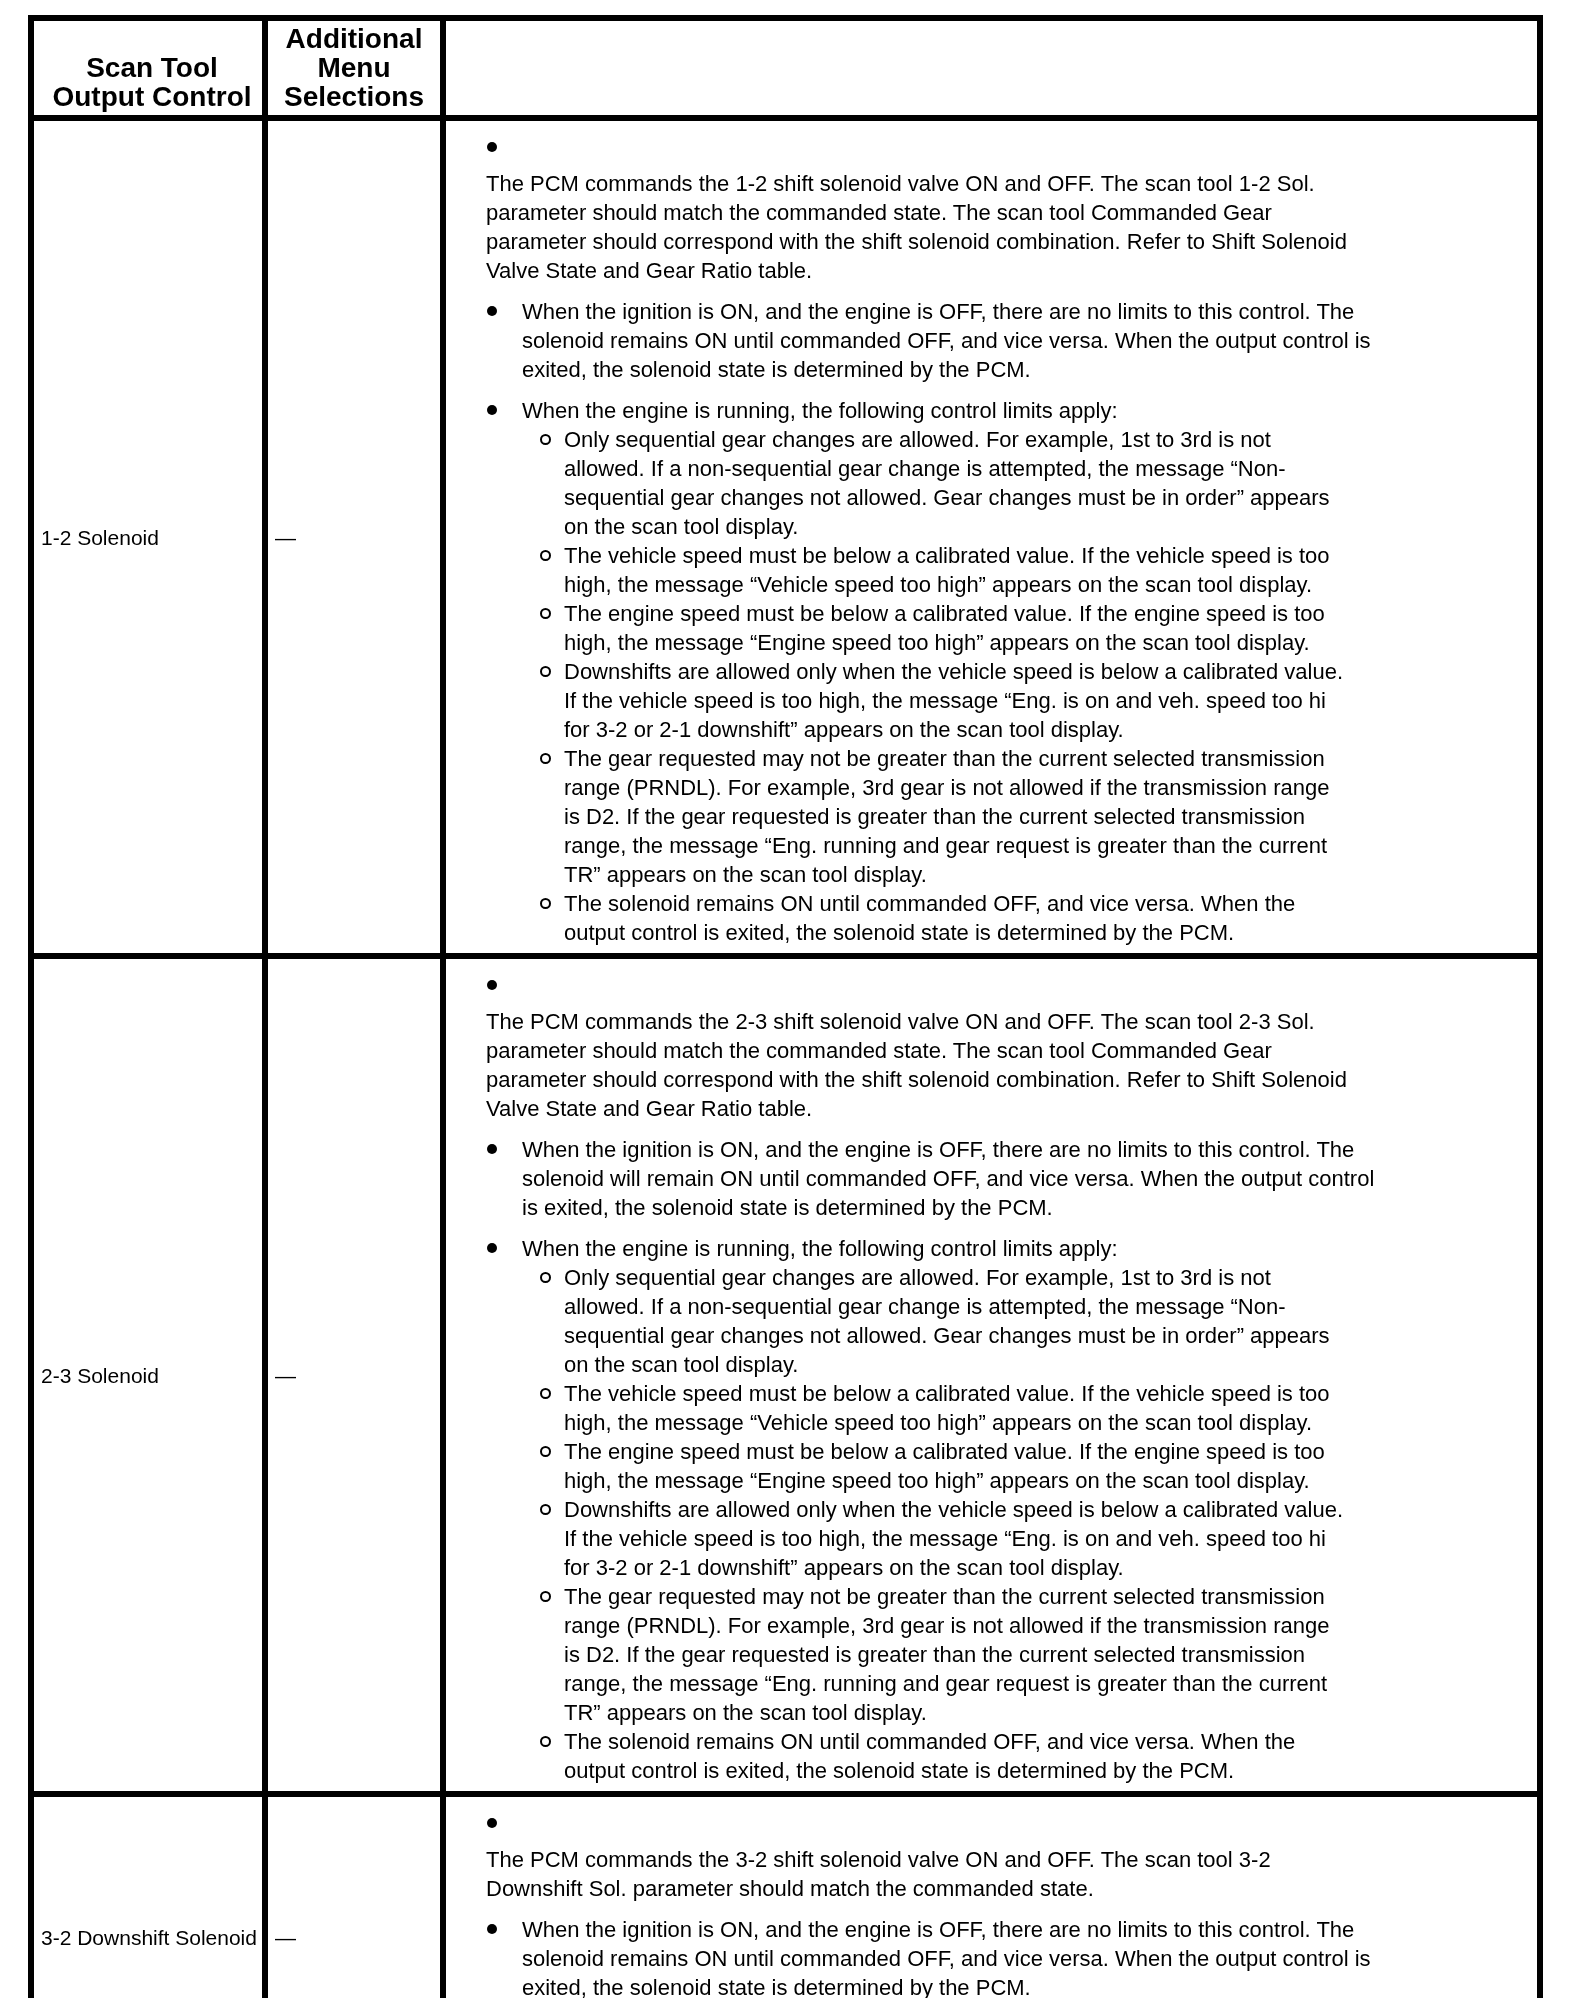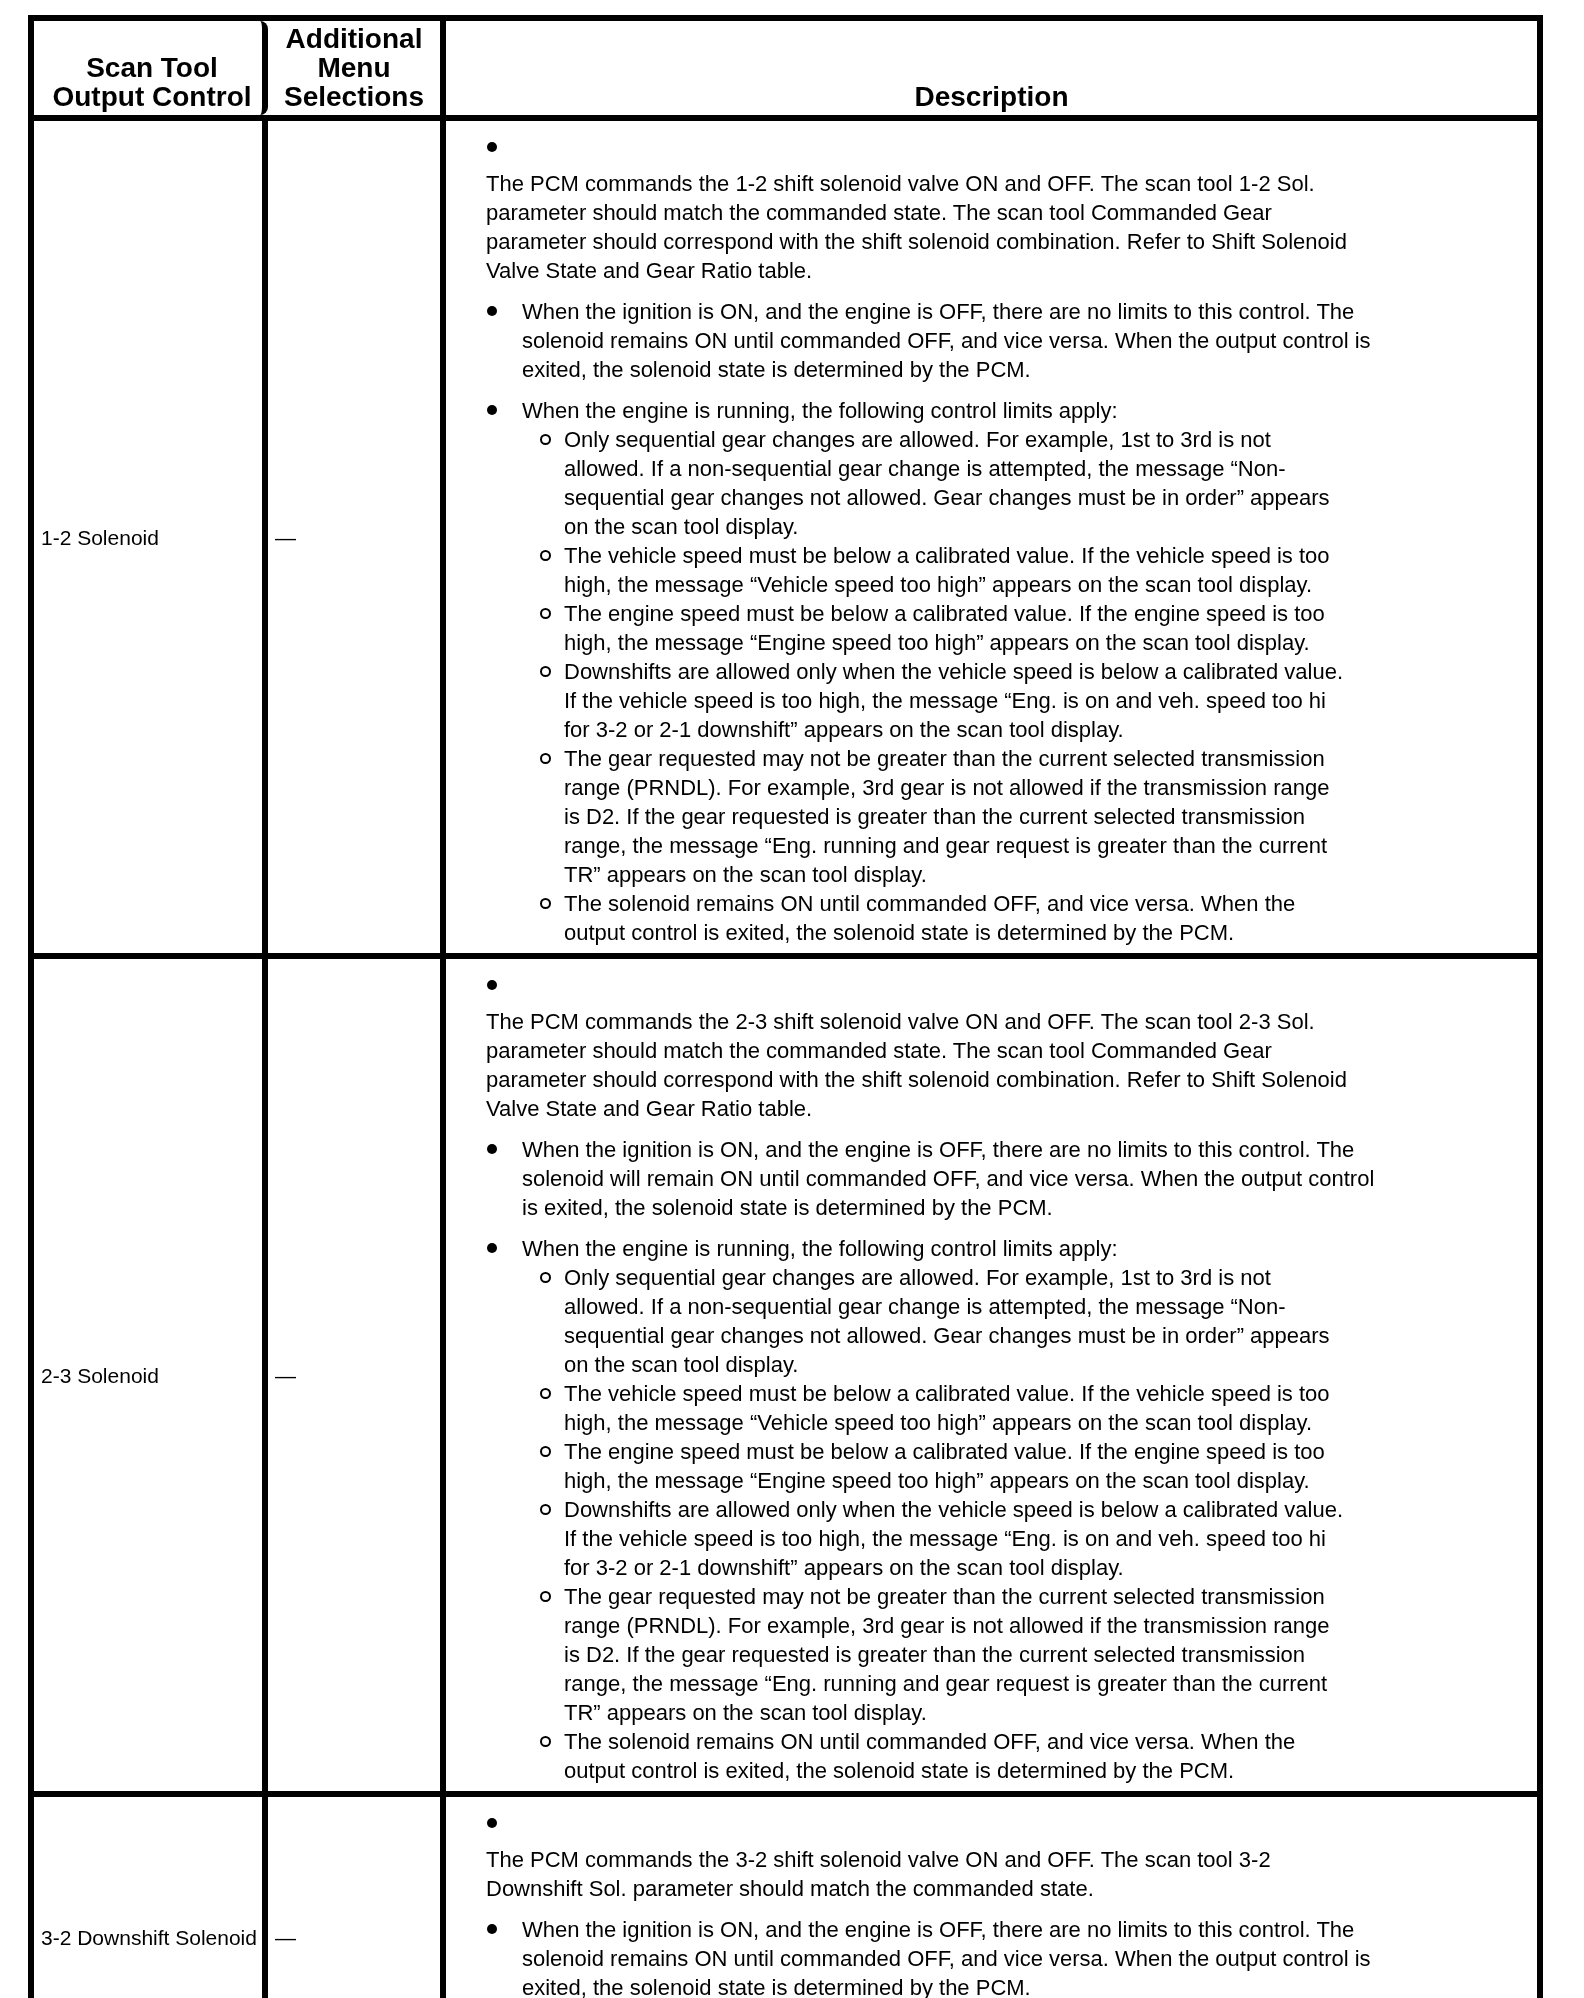--- a/index.html
+++ b/index.html
@@ -55,21 +55,21 @@
   .hcell {
     display: flex;
     align-items: flex-end;
     justify-content: center;
     text-align: center;
     font-weight: bold;
     font-size: 28px;
     line-height: 29px;
     padding-bottom: 4px;
   }
-  .hcell.c1 { padding-left: 16px; padding-right: 8px; border-radius: 8px; }
+  .hcell.c1 { padding-left: 16px; padding-right: 8px; }
   .hcell.c2 { padding-left: 14px; padding-right: 14px; }
   
   .body-row { border-top: 6px solid #000; }
   #tbody .body-row:nth-child(1) { min-height: 806px; }
   #tbody .body-row:nth-child(2) { min-height: 805px; }
   #tbody .body-row:nth-child(3) { min-height: 220px; }
   .body-row .c1, .body-row .c2 {
     display: flex;
     align-items: center;
     font-size: 21px;
@@ -129,21 +129,20 @@
   }
 </style>
 </head>
 <body>
 
 <div class="page">
   <div class="doc-table">
     <div class="row header-row">
       <div class="cell c1 hcell">Scan Tool Output Control</div>
       <div class="cell c2 hcell">Additional Menu Selections</div>
-      <div class="cell c3 hcell">Description</div>
     </div>
     <div id="tbody">
   <div class="row body-row">
     <div class="cell c1">
       <span>1-2 Solenoid</span>
     </div>
     <div class="cell c2">
       <span>—</span>
     </div>
     <div class="cell c3 desc">

